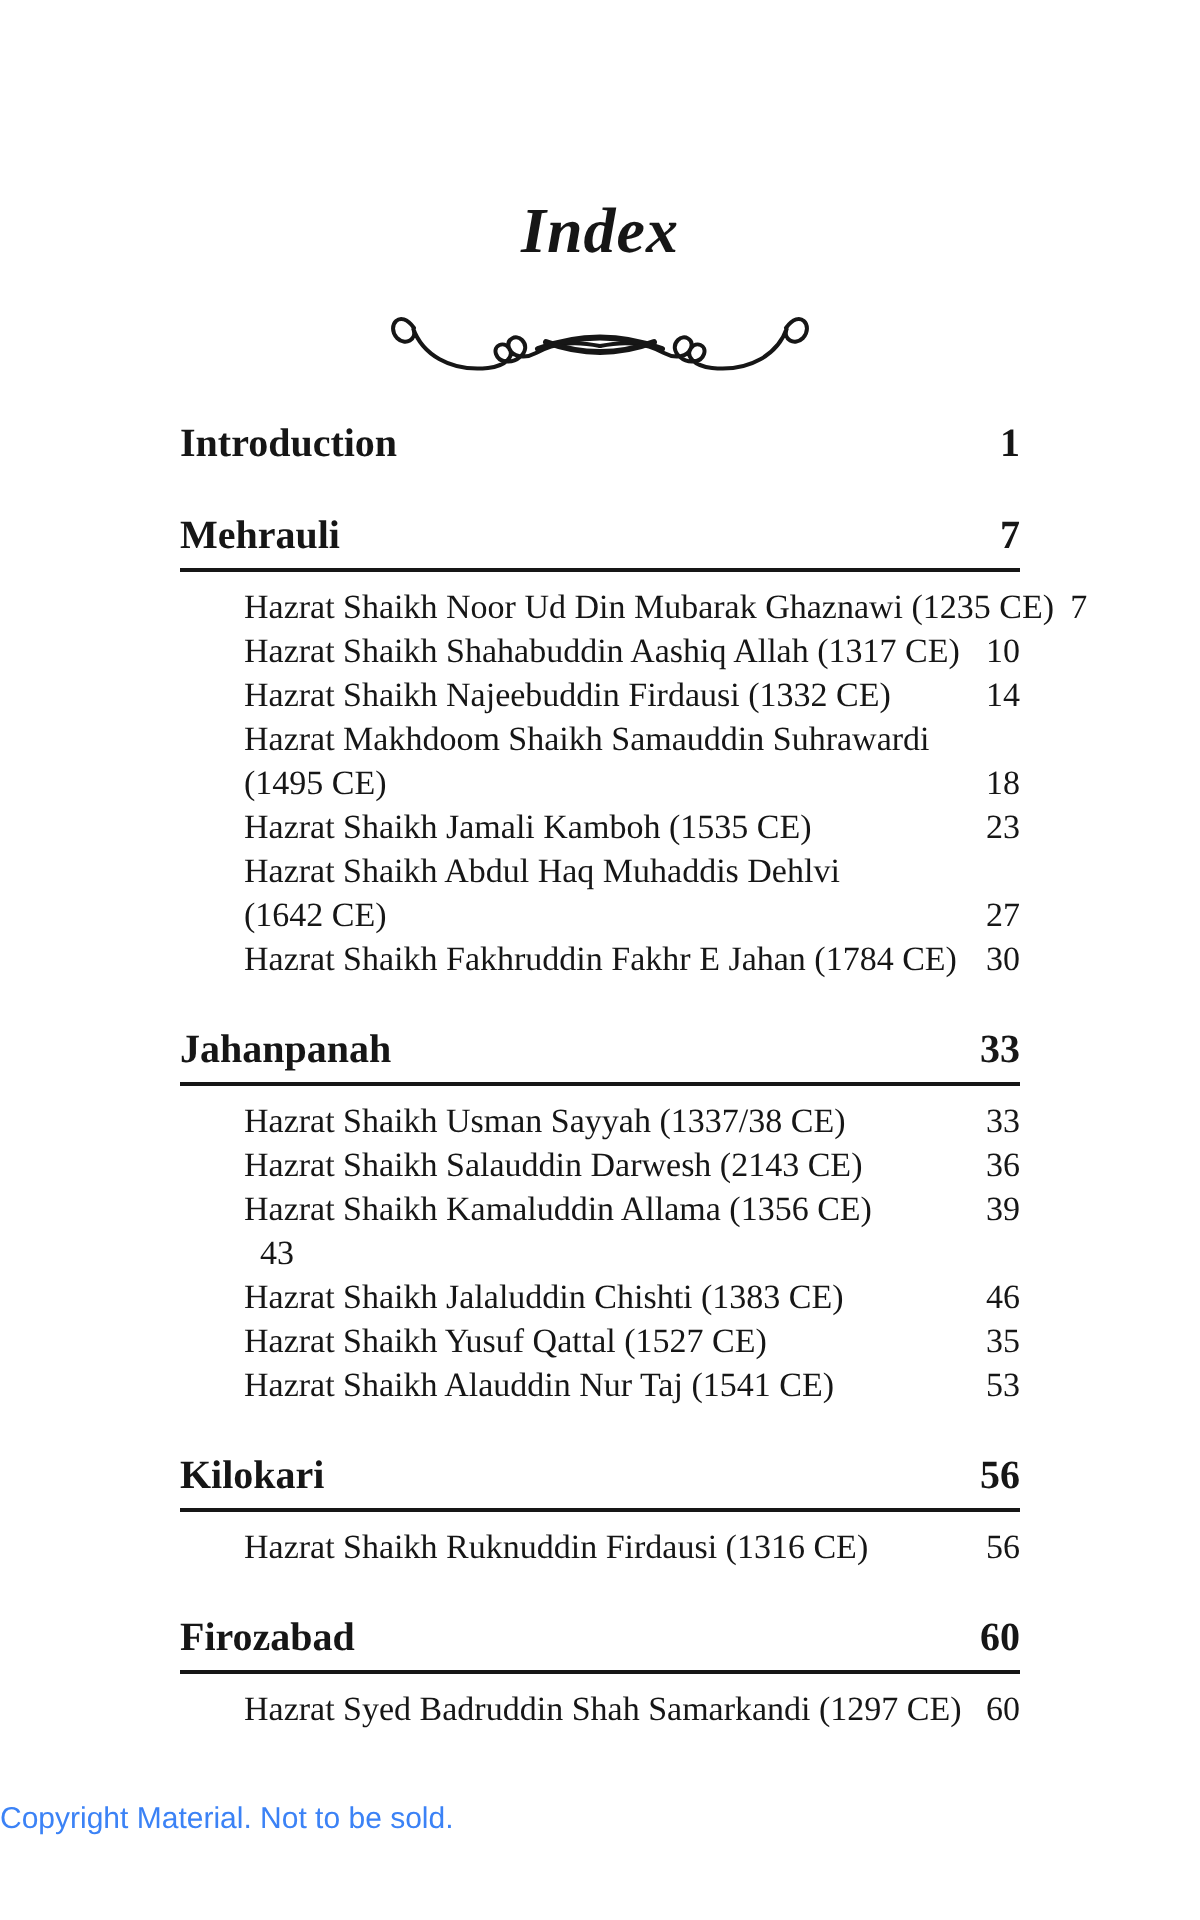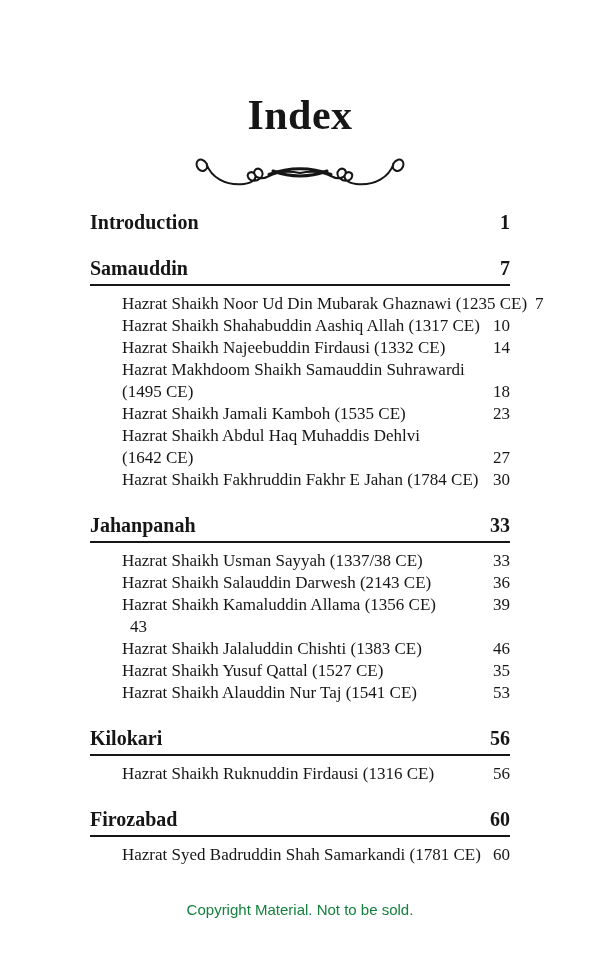--- a/index.html
+++ b/index.html
@@ -14,24 +14,25 @@
     position: relative;
     width: 600px;
     height: 960px;
     background: #ffffff;
   }
   .content {
     padding: 92px 90px 0 90px; 
   }
   .title {
     text-align: center;
-    font-size: 42px;
+    font-size: 32px;
     font-weight: bold;
     line-height: 46px;
     letter-spacing: 0.5px;
+    font-style: italic;
   }
   .flourish-wrap {
     text-align: center;
     margin-top: 14px;
     height: 44px;
     line-height: 0;
   }
   .row {
     display: flex;
     justify-content: space-between;
@@ -58,24 +59,24 @@
   .e-page, .h-page {
     flex-shrink: 0;
     margin-left: 8px;
     text-align: right;
   }
   .footer {
     position: absolute;
     top: 901px;
     left: 0;
     width: 600px;
-    text-align: center;
+    text-align: left;
     font-family: "Liberation Sans", sans-serif;
     font-size: 15px;
-    color: #15803d;
+    color: #3b82f6;
   }
 </style>
 </head>
 <body>
 
 <div class="page">
   <div class="content">
 
     <h1 class="title">Index</h1>
 
@@ -91,21 +92,21 @@
     </div>
 
     <div class="toc">
       <div class="row heading-row intro-row">
         <span class="h-label">Introduction</span>
         <span class="h-page">1</span>
       </div>
       <div id="sections">
   <section class="section">
     <div class="row heading-row ruled">
-      <span class="h-label">Samauddin</span>
+      <span class="h-label">Mehrauli</span>
       <span class="h-page">7</span>
     </div>
     <div class="entries">
   <div class="row entry-line">
     <span class="e-text">Hazrat Shaikh Noor Ud Din Mubarak Ghaznawi (1235 CE)</span>
     <span class="e-page">7</span>
   </div>
 
   <div class="row entry-line">
     <span class="e-text">Hazrat Shaikh Shahabuddin Aashiq Allah (1317 CE)</span>
@@ -204,21 +205,21 @@
 </div>
   </section>
 
   <section class="section">
     <div class="row heading-row ruled">
       <span class="h-label">Firozabad</span>
       <span class="h-page">60</span>
     </div>
     <div class="entries">
   <div class="row entry-line">
-    <span class="e-text">Hazrat Syed Badruddin Shah Samarkandi (1781 CE)</span>
+    <span class="e-text">Hazrat Syed Badruddin Shah Samarkandi (1297 CE)</span>
     <span class="e-page">60</span>
   </div>
 </div>
   </section>
 </div>
     </div>
 
   </div>
 
   <div class="footer">Copyright Material. Not to be sold.</div>

